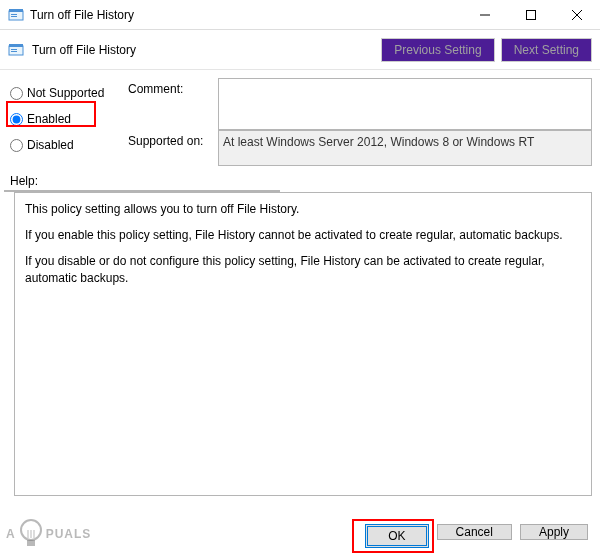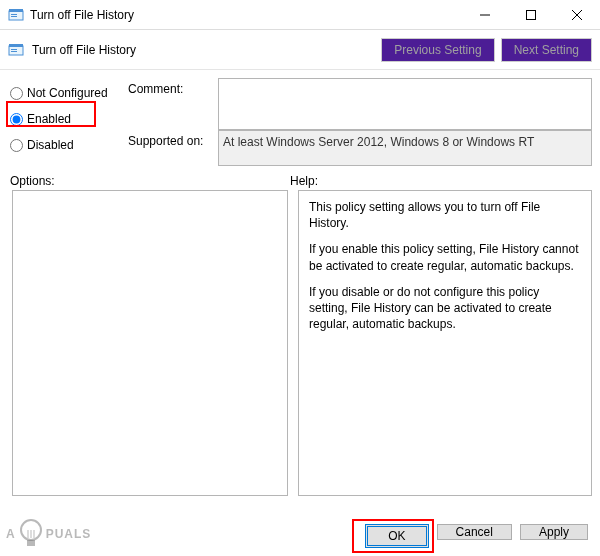--- a/index.html
+++ b/index.html
@@ -26,21 +26,21 @@
     .fields-col { flex: 1; }
     .field-row { display: flex; margin-bottom: 0; }
     .field-label { width: 90px; text-align: left; padding-top: 4px; color: #000; }
     .comment-box { flex:1; height: 52px; border: 1px solid #b5b5b5; background: #fff; resize: none; padding: 3px; font-family: inherit; font-size: 12px; position: relative; overflow-y: scroll; }
     .supported-box { flex:1; height: 36px; border: 1px solid #b5b5b5; background: #f0f0f0; padding: 4px; color: #333; position: relative; overflow-y: scroll; }
     
     .lower-labels { display: flex; padding: 8px 10px 2px 10px; }
     .lower-labels .lbl-left { width: 280px; }
     .lower-labels .lbl-right { flex: 1; }
     
-    .lower { display: flex; padding: 0 8px 0 12px; height: 306px; }
+    .lower { display: flex; padding: 0 8px 0 4px; height: 306px; flex-direction: column; }
     .options-box { width: 276px; border: 1px solid #b5b5b5; background: #fff; }
     .help-box { flex: 1; margin-left: 10px; border: 1px solid #b5b5b5; background: #fff; padding: 8px 10px; color: #000; line-height: 1.35; overflow-y: auto; }
     .help-box p { margin: 0 0 10px 0; }
     
     .button-row { position: absolute; bottom: 8px; right: 12px; display: flex; align-items: center; }
     .btn { border: 1px solid #adadad; background: #e1e1e1; padding: 0 18px; margin-left: 8px; font-size: 12px; color: #000; }
     .btn-ok { background: #e1e1e1; border: 1px solid #0078d7; outline: 1px solid #0078d7; outline-offset: -3px; padding: 4px 22px; position: relative; }
     .highlight-ok { position: absolute; border: 2px solid #ff0000; top: -5px; left: -5px; right: -5px; bottom: -5px; pointer-events: none; }
     .ok-wrap { position: relative; display: inline-block; margin-left: 8px; margin-top: 8px;}
     
@@ -96,21 +96,21 @@
   <span class="toolbar-title">Turn off File History</span>
   <button class="navbtn" disabled="">Previous Setting</button>
   <button class="navbtn" disabled="">Next Setting</button>
 </div>
 
 <div class="upper">
   <div class="radio-col">
     <div class="highlight-enabled"></div>
     <label class="radio-row">
       <input type="radio" name="state" style="">
-      <span>Not Configured</span>
+      <span>Not Supported</span>
     </label>
     <label class="radio-row">
       <input type="radio" name="state" checked="" style="">
       <span>Enabled</span>
     </label>
     <label class="radio-row">
       <input type="radio" name="state" style="">
       <span>Disabled</span>
     </label>
   </div>
@@ -120,21 +120,20 @@
       <textarea class="comment-box" style=""></textarea>
     </div>
     <div class="field-row">
       <span class="field-label">Supported on:</span>
       <div class="supported-box">At least Windows Server 2012, Windows 8 or Windows RT</div>
     </div>
   </div>
 </div>
 
 <div class="lower-labels">
-  <span class="lbl-left">Options:</span>
   <span class="lbl-right">Help:</span>
 </div>
 
 <div class="lower">
   <div class="options-box"></div>
   <div class="help-box">
     <p>This policy setting allows you to turn off File History.</p>
     <p>If you enable this policy setting, File History cannot be activated to create regular, automatic backups.</p>
     <p>If you disable or do not configure this policy setting, File History can be activated to create regular, automatic backups.</p>
   </div>

